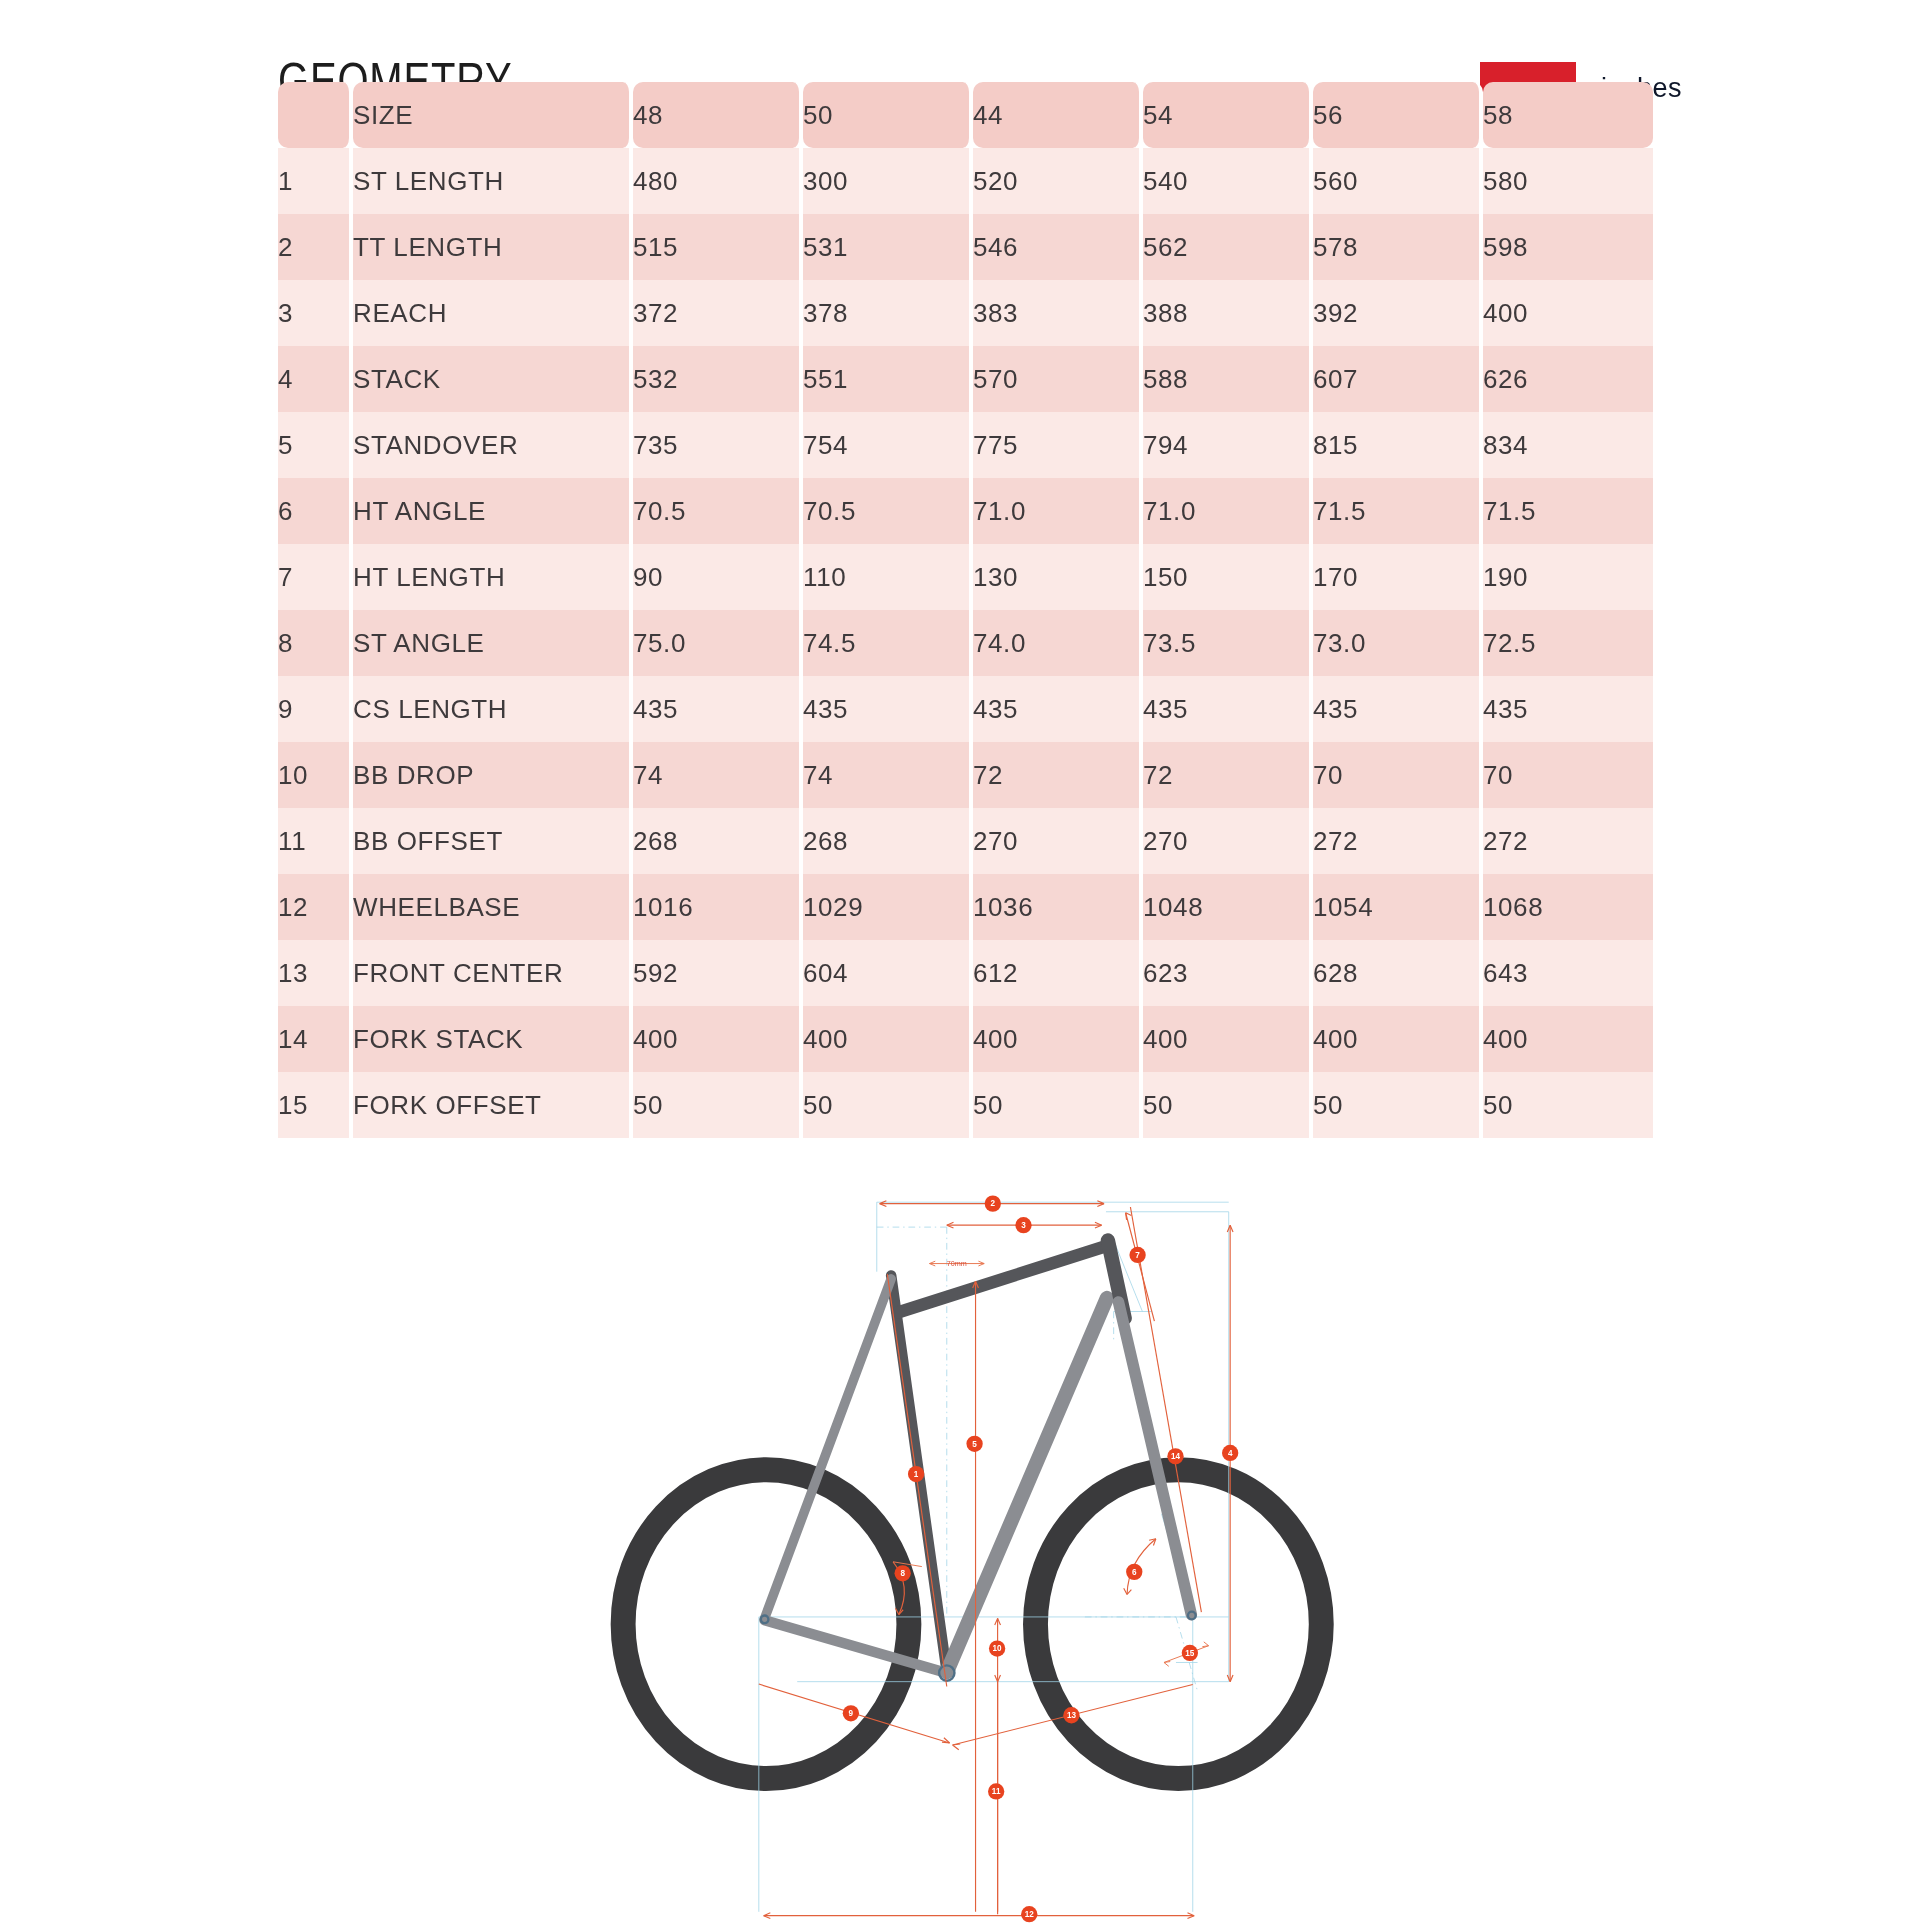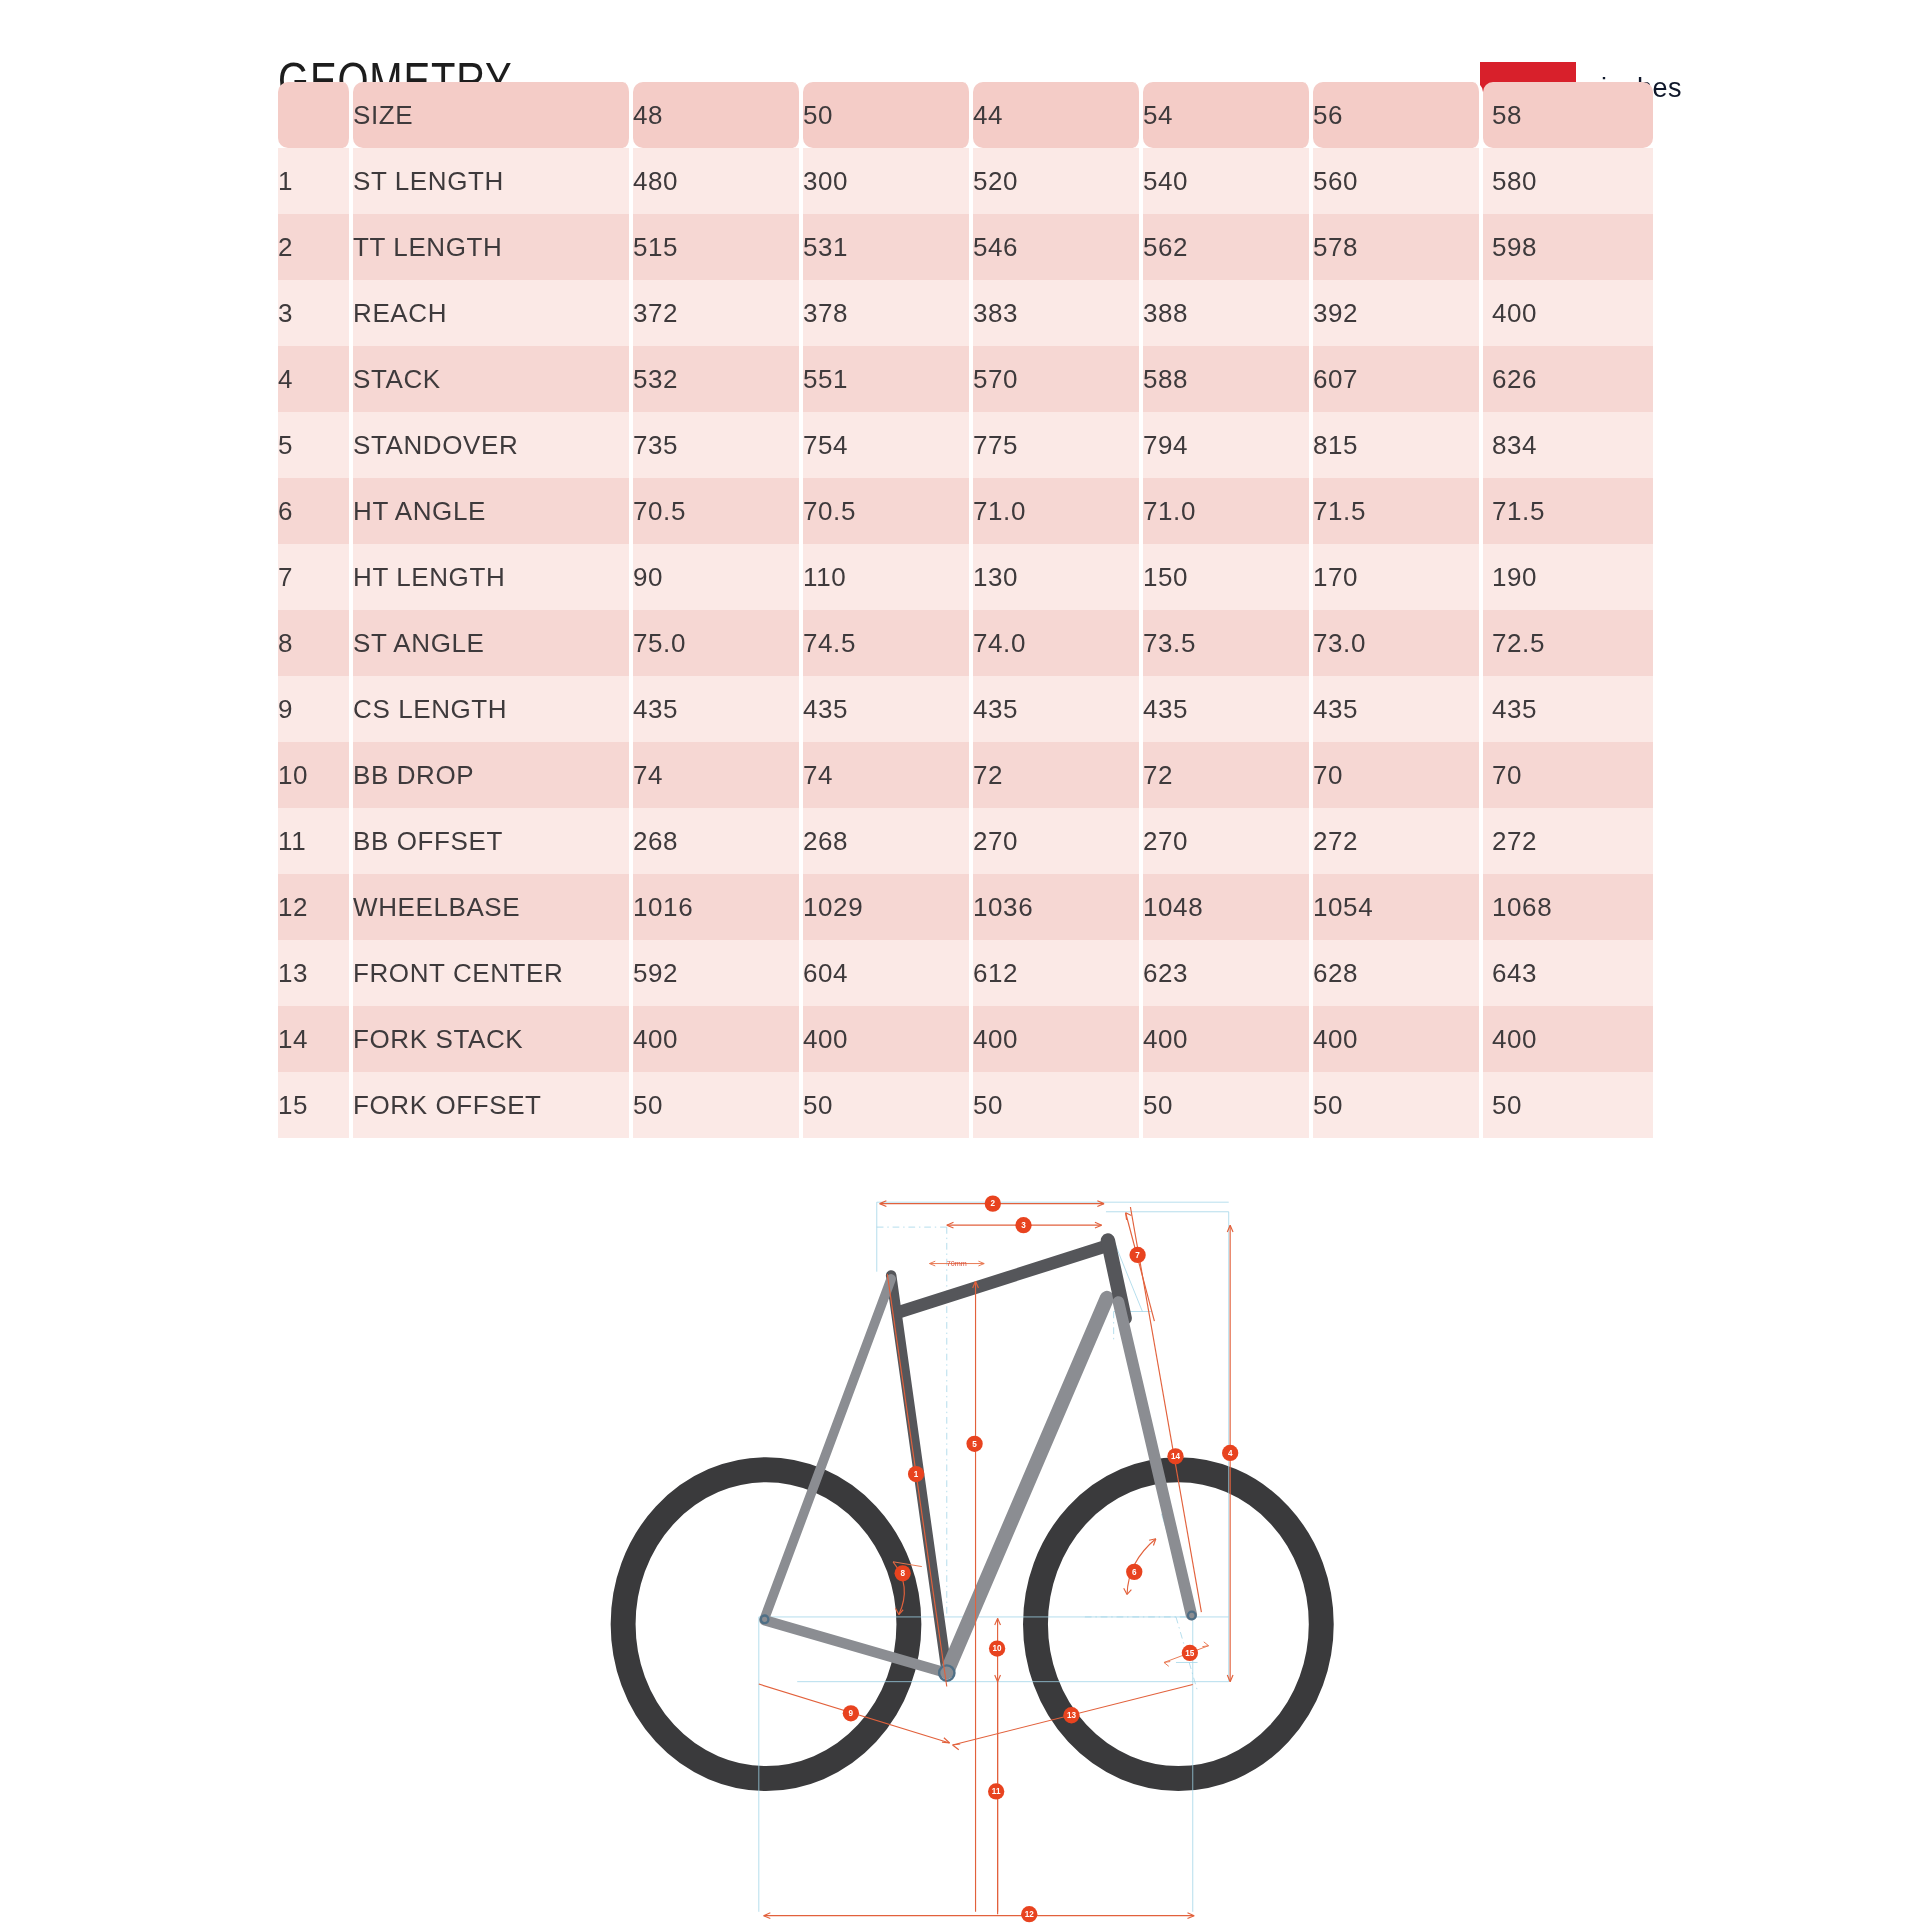--- a/index.html
+++ b/index.html
@@ -88,21 +88,21 @@
     font-size: 26px;
     color: #3e3a3c;
     font-weight: 400;
     letter-spacing: 0.6px;
     border-right: 4.8px solid #ffffff;
     padding: 0;
     font-family: "Liberation Sans", sans-serif;
     text-align: left;
   }
   #geometry-table td:last-child,
-  #geometry-table th:last-child { border-right: none; padding-left: 9px; }
+  #geometry-table th:last-child { border-right: none; }
 
   .col-idx   { width: 75px;  text-align: center !important; }
   .col-name  { width: 280px; }
   .col-val   { width: 170px; }
 
   .cell-idx  { padding-left: 0; }
   .cell-name { padding-left: 31px; }
   .cell-val  { padding-left: 25px; }
 
   tr.row-dark td  { background: #f6d7d3; }

